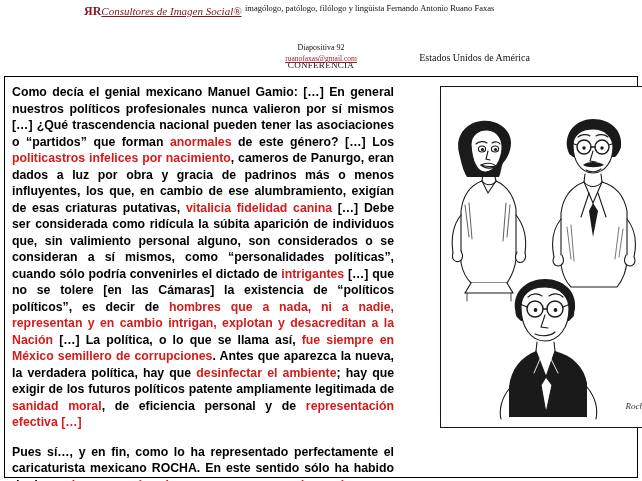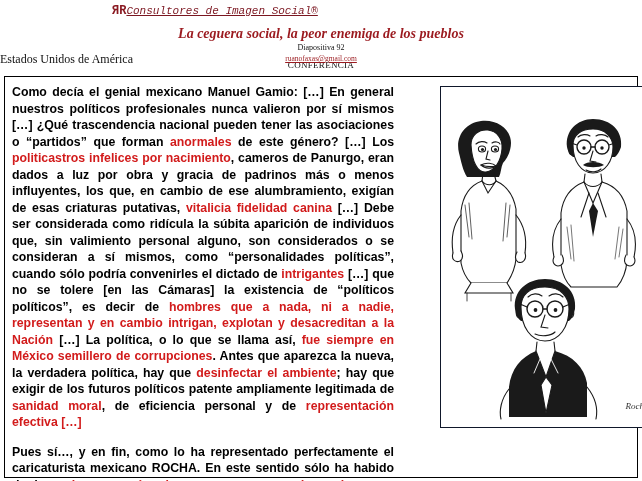--- a/index.html
+++ b/index.html
@@ -23,23 +23,23 @@
   
   .header {
     position: absolute;
     top: 0;
     left: 0;
     width: 642px;
     height: 72px;
   }
   .brand {
     position: absolute;
-    left: 112px;
+    left: 84px;
     top: 4px;
-    font-family: Liberation Mono, monospace;
+    font-family: Liberation Serif, serif;
     font-size: 11px;
     color: #7b1620;
     font-style: italic;
     white-space: nowrap;
   }
   .brand .rr {
     font-weight: bold;
     font-style: normal;
     font-size: 12px;
     color: #8a1a22;
@@ -88,23 +88,23 @@
     text-align: center;
     font-family: "Liberation Serif", serif;
     font-size: 8px;
     color: #111111;
   }
   .hdr-country {
     position: absolute;
     left: 0;
     top: 52px;
     width: 530px;
-    text-align: left;
-    font-family: "Liberation Serif", serif;
-    font-size: 12px;
+    text-align: right;
+    font-family: "Liberation Serif", serif;
+    font-size: 10px;
     color: #111111;
   }
   .hdr-mail {
     position: absolute;
     left: 0;
     top: 54px;
     width: 642px;
     text-align: center;
     font-family: "Liberation Serif", serif;
     font-size: 7.5px;
@@ -161,24 +161,24 @@
 <body>
 
 <div class="slide">
 
   <div class="header">
 
     <div class="brand">
       <span class="rr">ЯR</span><u>Consultores de Imagen Social®</u>
     </div>
 
+    <div class="hdr-right">imagólogo, patólogo, filólogo y lingüista  Fernando Antonio Ruano Faxas</div>
 
     <div class="hdr-conf">CONFERENCIA</div>
 
-    <div class="hdr-title">La ceguera social, la peor enemiga de los pueblos</div>
 
     <div class="hdr-slide">Diapositiva 92</div>
 
     <div class="hdr-country">Estados Unidos de América</div>
 
     <div class="hdr-mail">ruanofaxas@gmail.com</div>
   </div>
 
   <div class="frame"></div>
 

